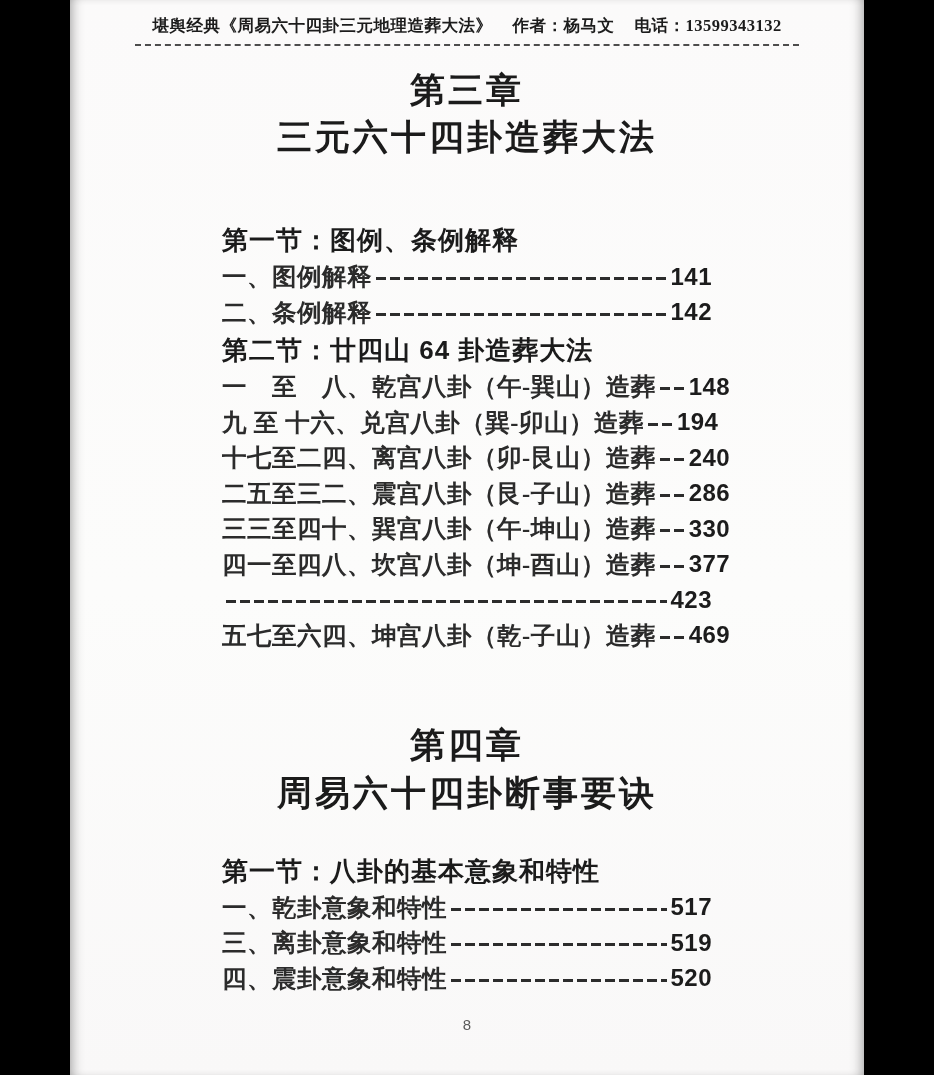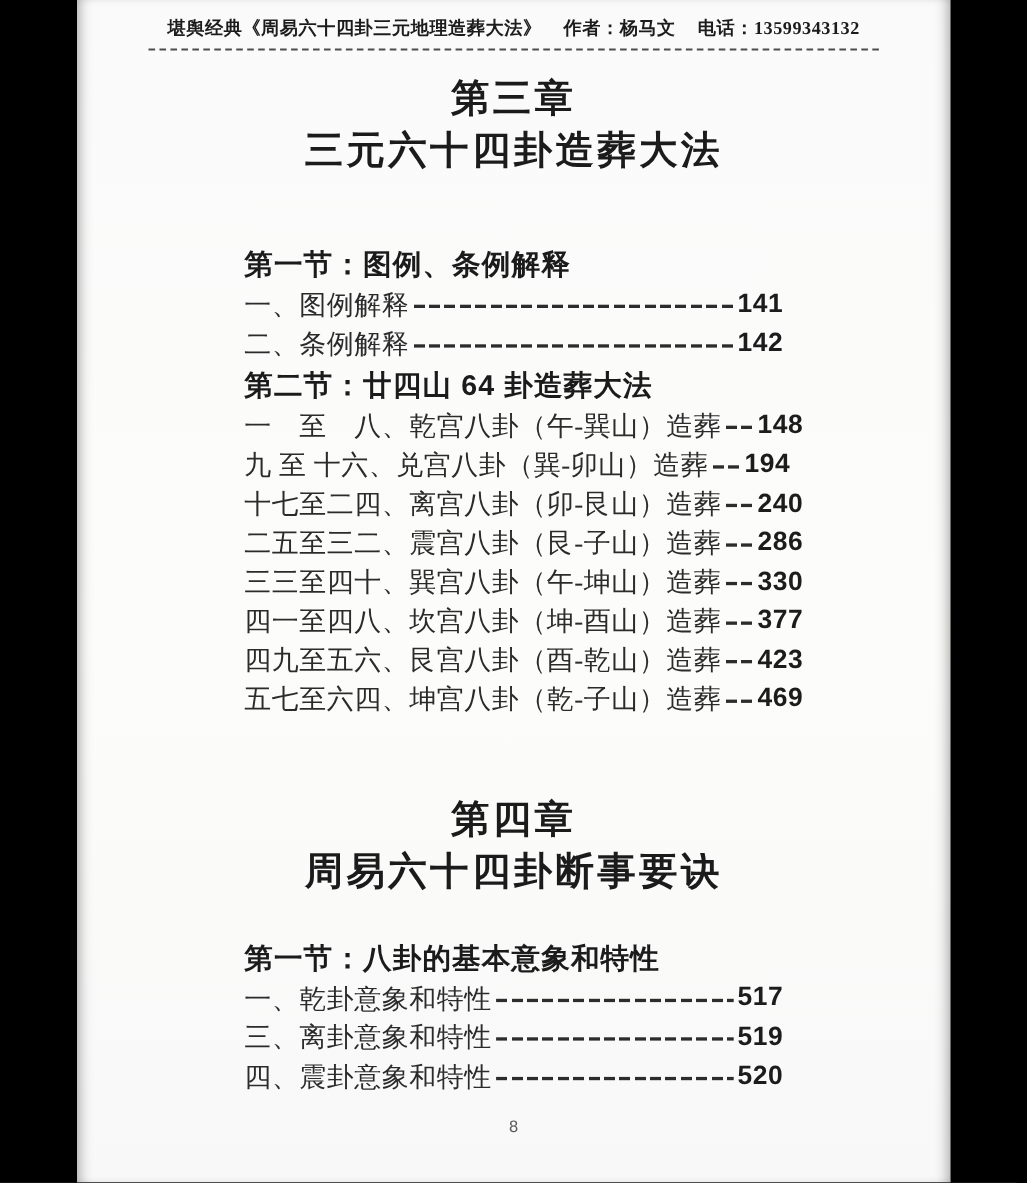--- a/index.html
+++ b/index.html
@@ -84,21 +84,21 @@
 
   .toc-row {
     display: flex;
     align-items: center;
     height: 35.5px;
     font-family: "Liberation Serif", serif;
     font-size: 24.5px;
     color: #2b2b2b;
     white-space: nowrap;
   }
-  .toc-row .label { flex: none; letter-spacing: 0.5px; }
+  .toc-row .label { flex: none; letter-spacing: 0.5px; font-weight: bold; }
   .leader {
     flex: 1;
     min-width: 26px;
     height: 3px;
     margin: 0 3px 0 4px;
     align-self: center;
     transform: translateY(2px);
     background: repeating-linear-gradient(90deg, #2c2c2c 0 10px, transparent 10px 14px);
   }
   .toc-row .num {
@@ -180,21 +180,20 @@
           <span class="label">三三至四十、巽宫八卦（午-坤山）造葬</span>
           <span class="leader"></span>
           <span class="num">330</span>
         </div>
         <div class="toc-row">
           <span class="label">四一至四八、坎宫八卦（坤-酉山）造葬</span>
           <span class="leader"></span>
           <span class="num">377</span>
         </div>
         <div class="toc-row">
-          <span class="label">四九至五六、艮宫八卦（酉-乾山）造葬</span>
           <span class="leader"></span>
           <span class="num">423</span>
         </div>
         <div class="toc-row">
           <span class="label">五七至六四、坤宫八卦（乾-子山）造葬</span>
           <span class="leader"></span>
           <span class="num">469</span>
         </div>
       </div>
     </div>

